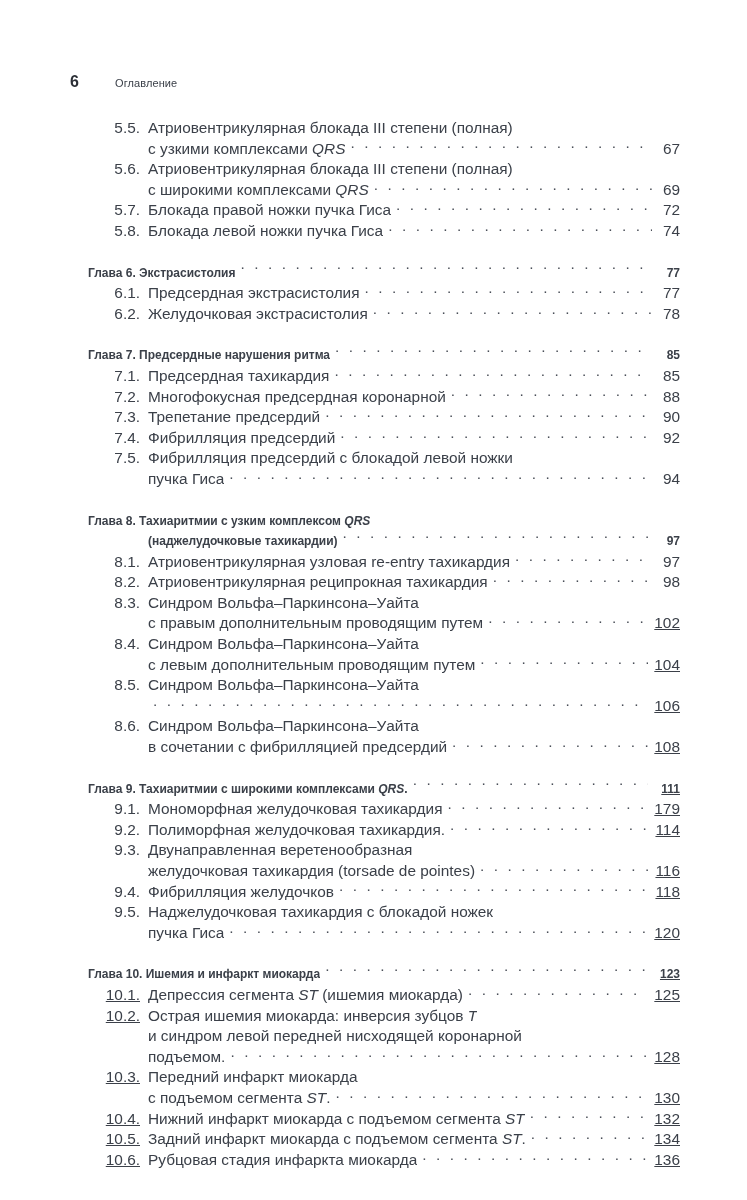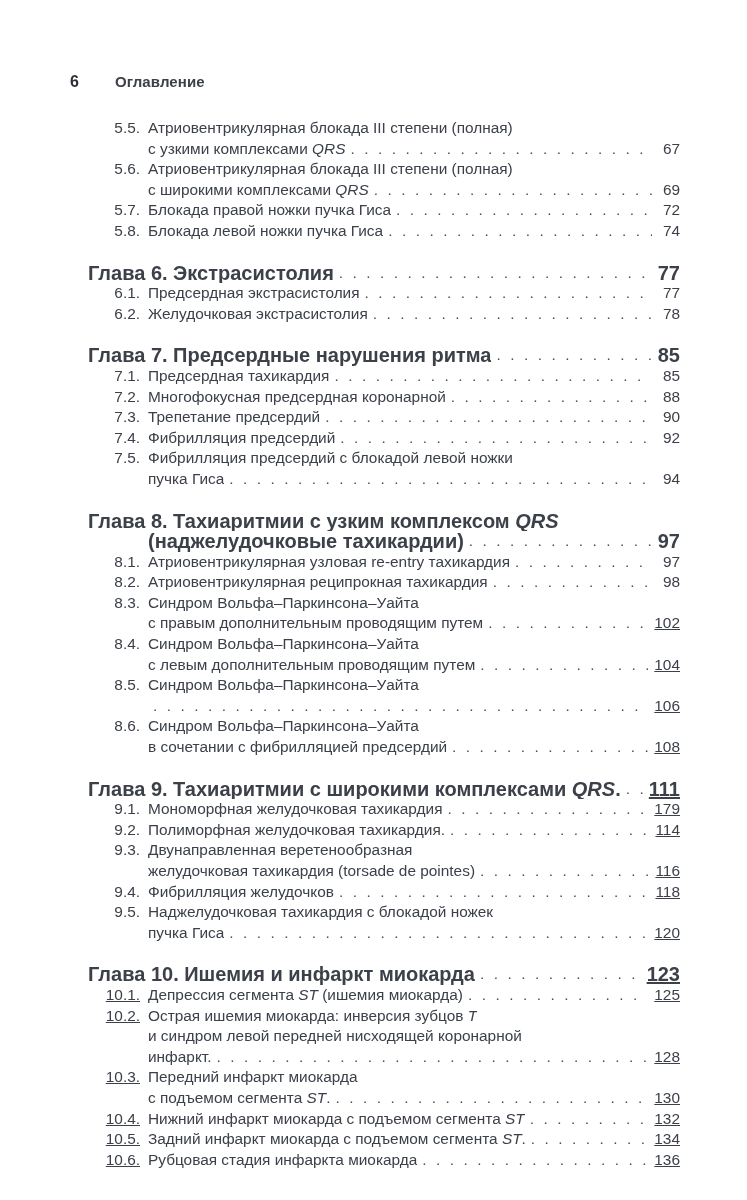--- a/index.html
+++ b/index.html
@@ -28,40 +28,40 @@
     white-space: nowrap;
   }
   .running-head .folio {
     font-weight: bold;
     font-size: 16px;
     color: #2b2f36;
     width: 45px;
     display: inline-block;
   }
   .running-head .head-title {
-    font-size: 15px;
-    font-weight: bold;
+    font-size: 11px;
+    font-weight: normal;
     color: #3b4049;
     letter-spacing: 0.1px;
   }
 
   
   .toc {
     position: absolute;
     left: 88px;
     top: 118px;
     width: 592px;   
   }
 
   .chapter-gap { height: 21px; }
 
   
   .row {
     display: flex;
-    align-items: flex-end;
+    align-items: flex-start;
     font-size: 15.4px;
     line-height: 20.6px;
     white-space: nowrap;
   }
 
   .num {
     flex: 0 0 auto;
     text-align: right;
     padding-right: 8px;
     font-variant-numeric: lining-nums;
@@ -103,21 +103,21 @@
     padding-left: 1px;
   }
   .row.threedigit > .page { min-width: 30px; text-decoration: underline; }
 
   
   .row.cont > .num { visibility: hidden; }
 
   
   .row.chapter {
     font-weight: bold;
-    font-size: 20px;
+    font-size: 12px;
   }
   .row.chapter .txt,
   .row.chapter .page { font-weight: bold; }
   .row.chapter .leader::before { font-weight: normal; }
 
   
   .row.chapter-cont > .indent {
     flex: 0 0 auto;
     width: 60px;     
   }
@@ -370,21 +370,21 @@
       <span class="page"></span>
     </div>
     <div class="row sub cont wide no-leader">
       <span class="num">10.2.</span>
       <span class="txt">и синдром левой передней нисходящей коронарной</span>
       <span class="leader"></span>
       <span class="page"></span>
     </div>
     <div class="row sub cont wide threedigit">
       <span class="num">10.2.</span>
-      <span class="txt">инфаркт.</span>
+      <span class="txt">подъемом.</span>
       <span class="leader"></span>
       <span class="page">128</span>
     </div>
     <div class="row sub wide no-leader">
       <span class="num">10.3.</span>
       <span class="txt">Передний инфаркт миокарда</span>
       <span class="leader"></span>
       <span class="page"></span>
     </div>
     <div class="row sub cont wide threedigit">

